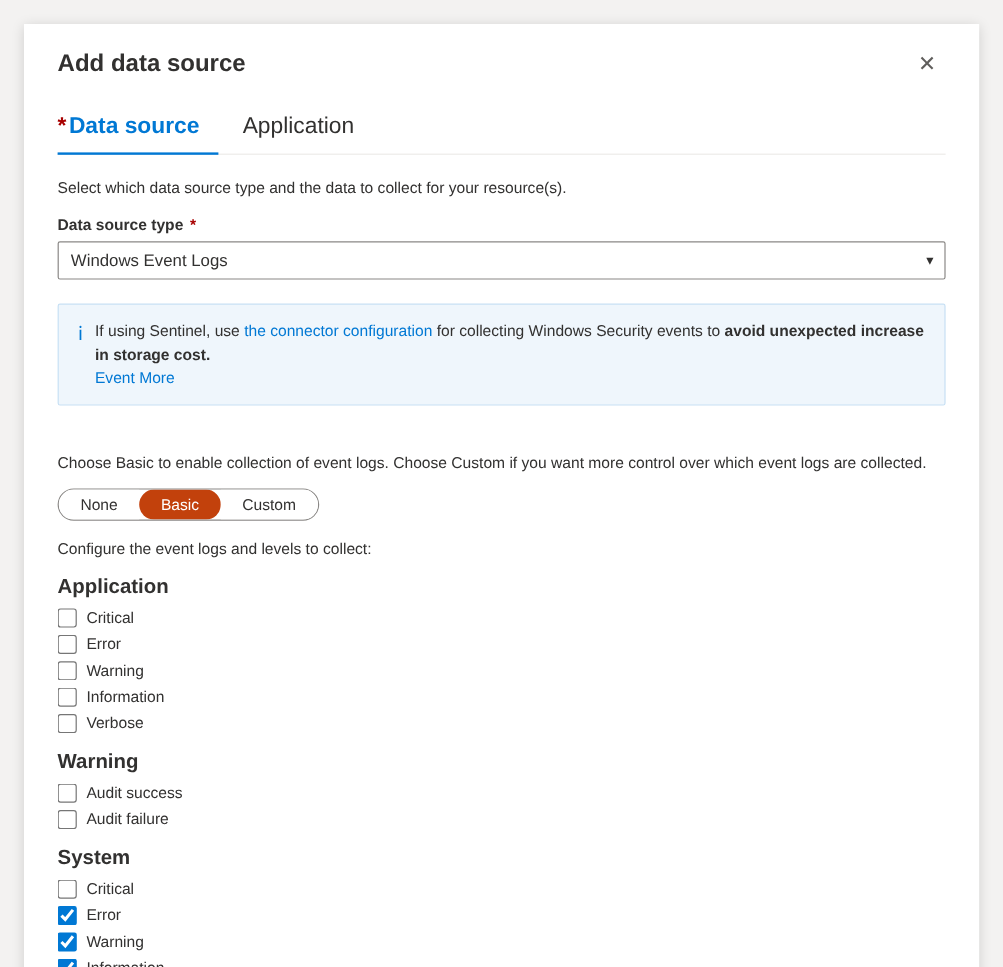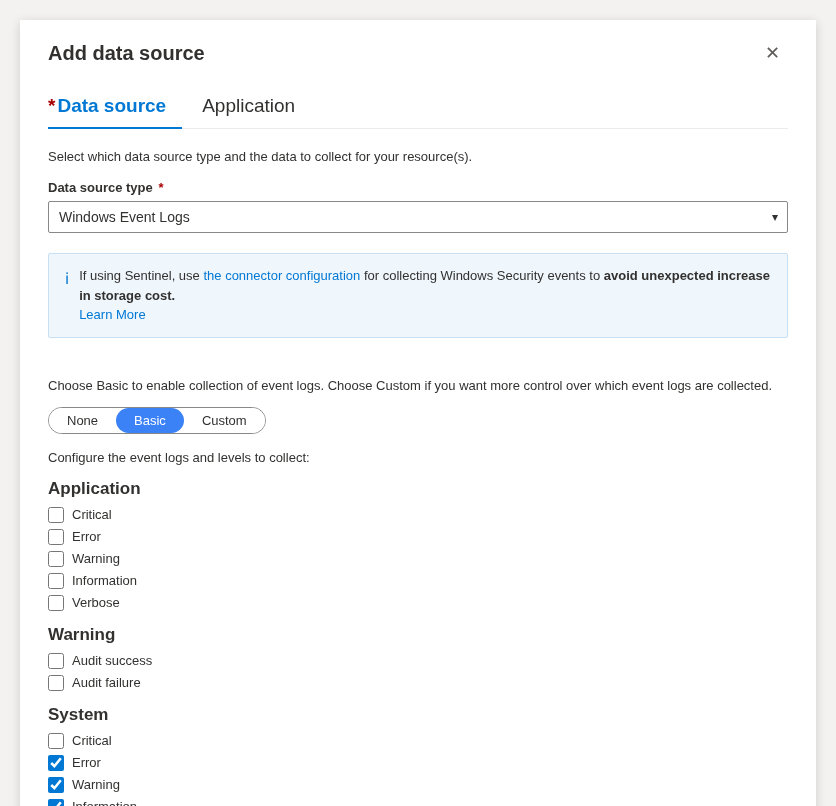--- a/index.html
+++ b/index.html
@@ -147,21 +147,21 @@
     .seg-btn {
       padding: 5px 18px;
       border: none;
       background: #fff;
       cursor: pointer;
       font-size: 13px;
       color: #323130;
       border-radius: 0;
     }
     .seg-btn.active {
-      background: #3b82f6;
+      background: #c2410c;
       color: #fff;
       border-radius: 18px;
     }
     .configure-label {
       font-size: 13px;
       color: #323130;
       margin-bottom: 14px;
     }
     .section-heading {
       font-size: 17px;
@@ -223,21 +223,21 @@
       <option>Custom Logs</option>
     </select>
     <span class="select-chevron">▾</span>
   </div>
 
   <div class="info-banner">
     <span class="info-icon">ℹ</span>
     <div>
       <span>If using Sentinel, use </span><a href="#">the connector configuration</a><span> for collecting Windows Security events to <strong>avoid unexpected increase in storage cost.</strong></span>
       <br>
-      <a href="#">Learn More</a>
+      <a href="#">Event More</a>
     </div>
   </div>
 
   <p class="choose-desc">Choose Basic to enable collection of event logs. Choose Custom if you want more control over which event logs are collected.</p>
 
   <div class="segmented-control">
     <button class="seg-btn">None</button>
     <button class="seg-btn active">Basic</button>
     <button class="seg-btn">Custom</button>
   </div>

